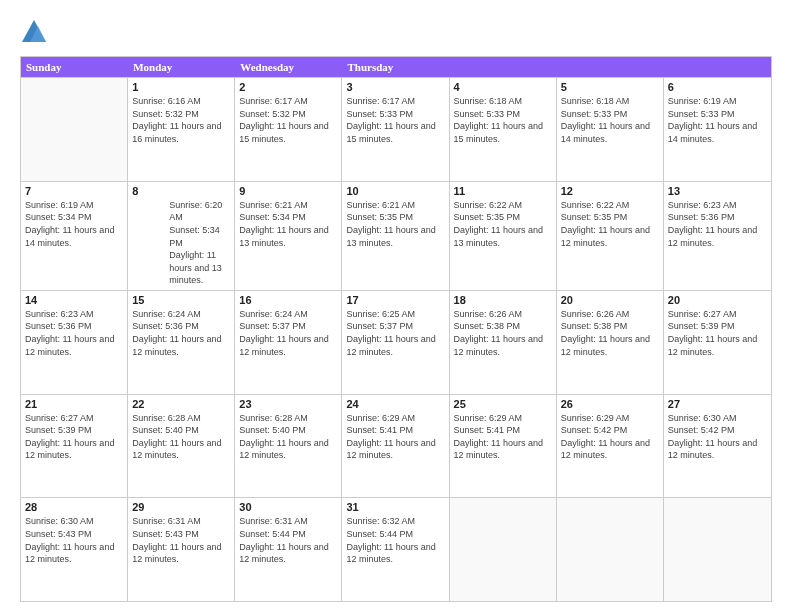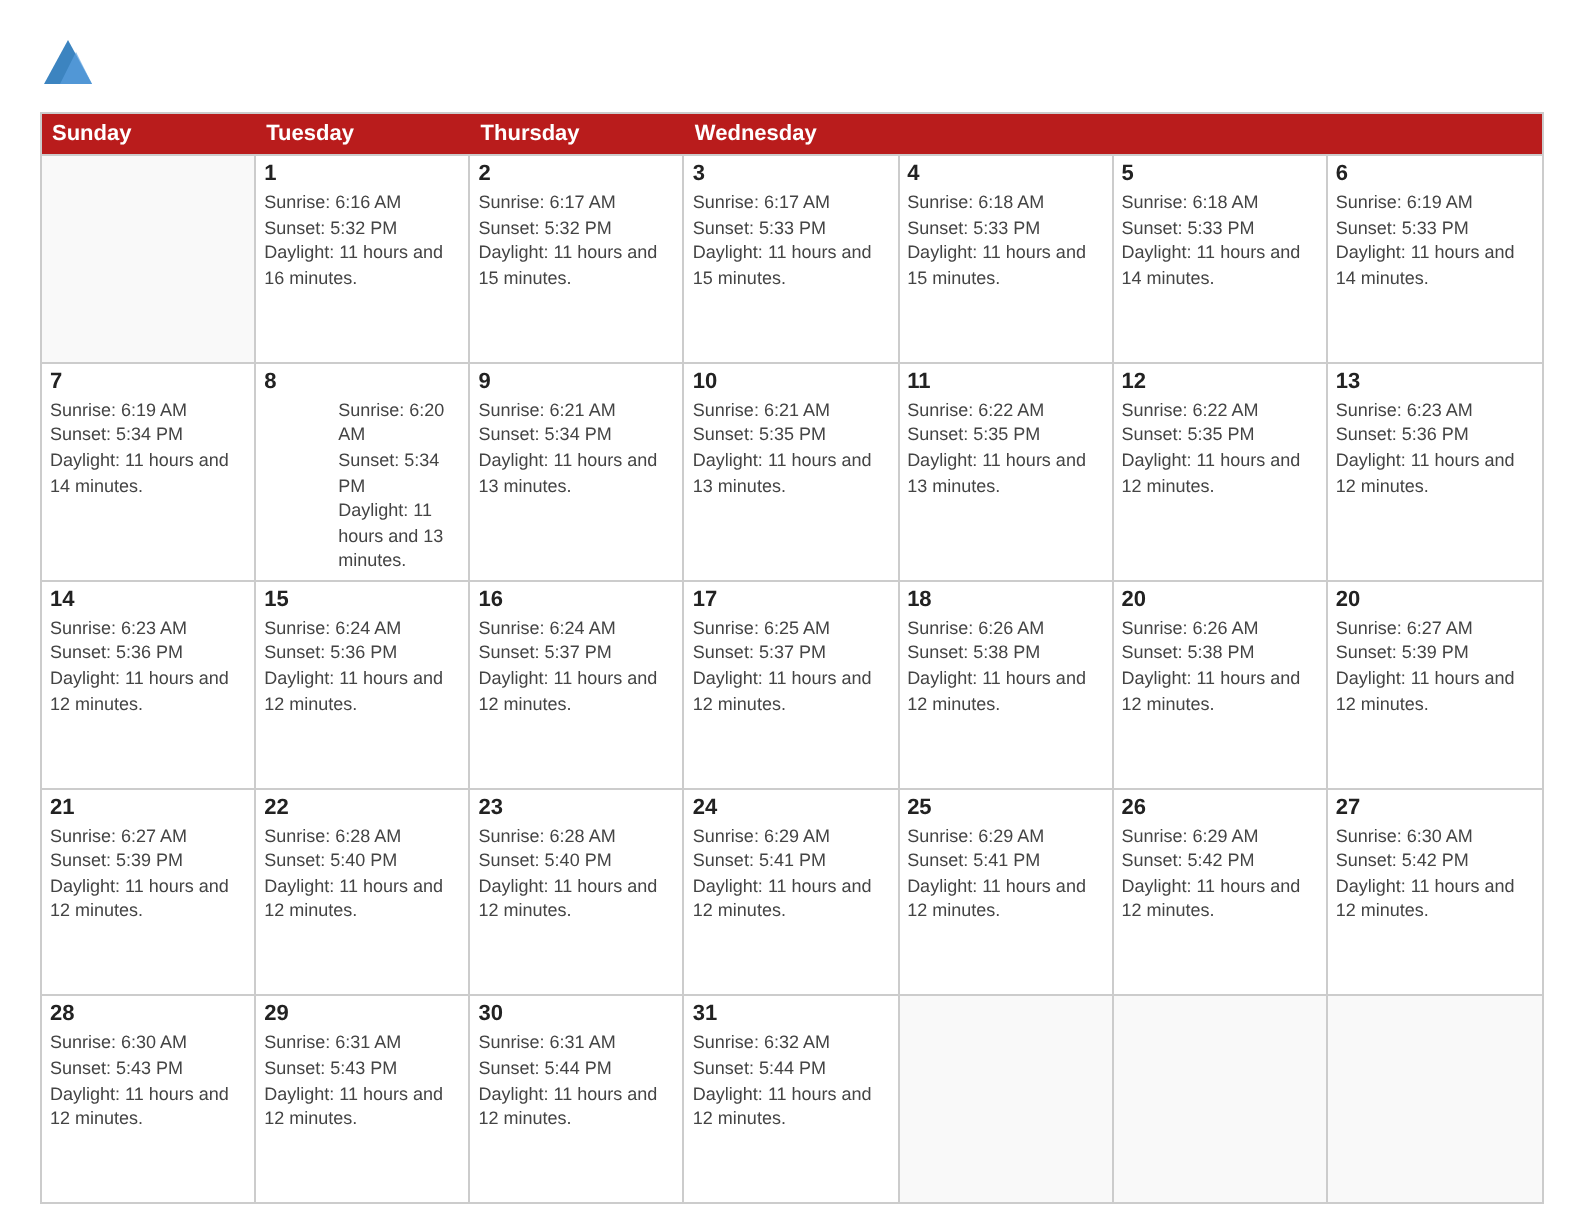--- a/index.html
+++ b/index.html
@@ -55,21 +55,22 @@
     }
     .calendar {
       flex: 1;
       display: flex;
       flex-direction: column;
       border: 1px solid #ccc;
     }
     .cal-header {
       display: grid;
       grid-template-columns: repeat(7, 1fr);
-      background: #b91c1c;
+      background: #8b5cf6;
+      font-family: Liberation Serif, serif;
     }
     .cal-header-cell {
       color: #fff;
       font-size: 11px;
       font-weight: bold;
       padding: 4px 5px;
       text-align: left;
     }
     .cal-body {
       flex: 1;
@@ -121,23 +122,23 @@
     </div>
     <div class="title-block">
       <div class="title-month"></div>
       <div class="title-location"></div>
     </div>
   </div>
 
   <div class="calendar">
     <div class="cal-header">
     <div class="cal-header-cell">Sunday</div>
-        <div class="cal-header-cell">Tuesday</div>
+        <div class="cal-header-cell">Monday</div>
+        <div class="cal-header-cell">Wednesday</div>
         <div class="cal-header-cell">Thursday</div>
-        <div class="cal-header-cell">Wednesday</div>
       </div>
     <div class="cal-body">
     <div class="cal-row">
           <div class="cal-cell empty"></div>
           <div class="cal-cell">
             <div class="cell-day">1</div>
             <div class="cell-info" style="white-space: pre-line;">Sunrise: 6:16 AM
 Sunset: 5:32 PM
 Daylight: 11 hours and 16 minutes.</div>
           </div>

